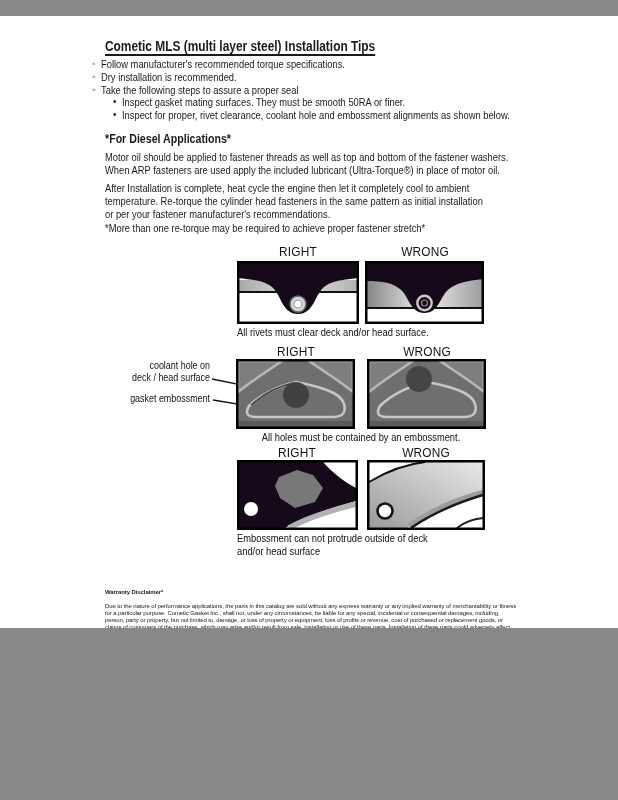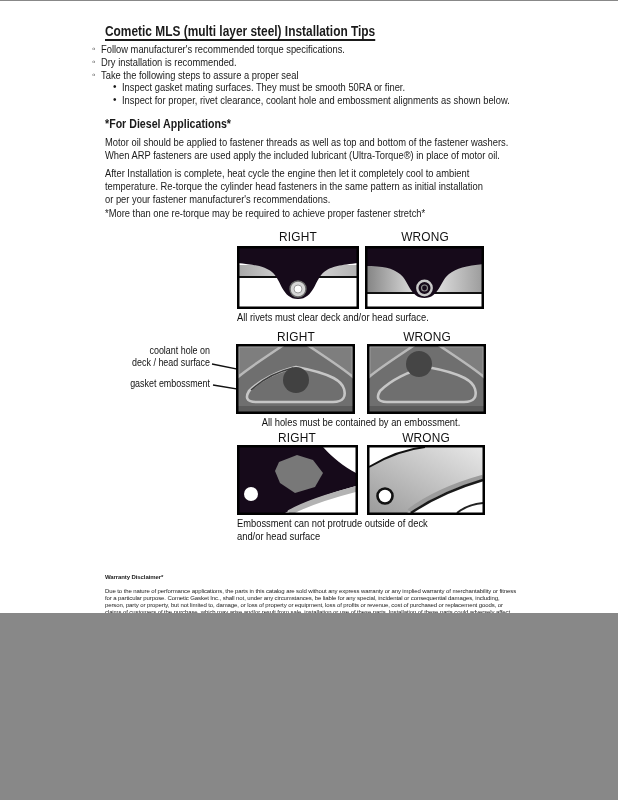--- a/index.html
+++ b/index.html
@@ -1,19 +1,19 @@
 <!DOCTYPE html>
 <html><head>
 <meta charset="utf-8">
 <style>
   html,body{margin:0;padding:0;background:#888;}
   .page{
     position:relative;width:618px;height:612px;background:#ffffff;
     font-family:"Liberation Sans", sans-serif;color:#1a1a1a;overflow:hidden;
-    margin:1px auto;
+    margin:16px auto;
   }
   .abs{position:absolute;}
   .cond{transform:scaleX(0.85);transform-origin:0 0;white-space:pre-line;}
   .cond-c{transform:scaleX(0.85);transform-origin:50% 0;white-space:pre-line;}
   .cond-r{transform:scaleX(0.85);transform-origin:100% 0;white-space:pre-line;}
   .title{font-size:14px;font-weight:bold;text-decoration:underline;text-underline-offset:3px;
          text-decoration-thickness:1.5px;letter-spacing:0;}
   .brow{display:flex;line-height:12.8px;font-size:11px;}
   .brow .mk{width:9px;flex:0 0 9px;font-size:10px;}
   .diesel-h{font-size:12.5px;font-weight:bold;}

